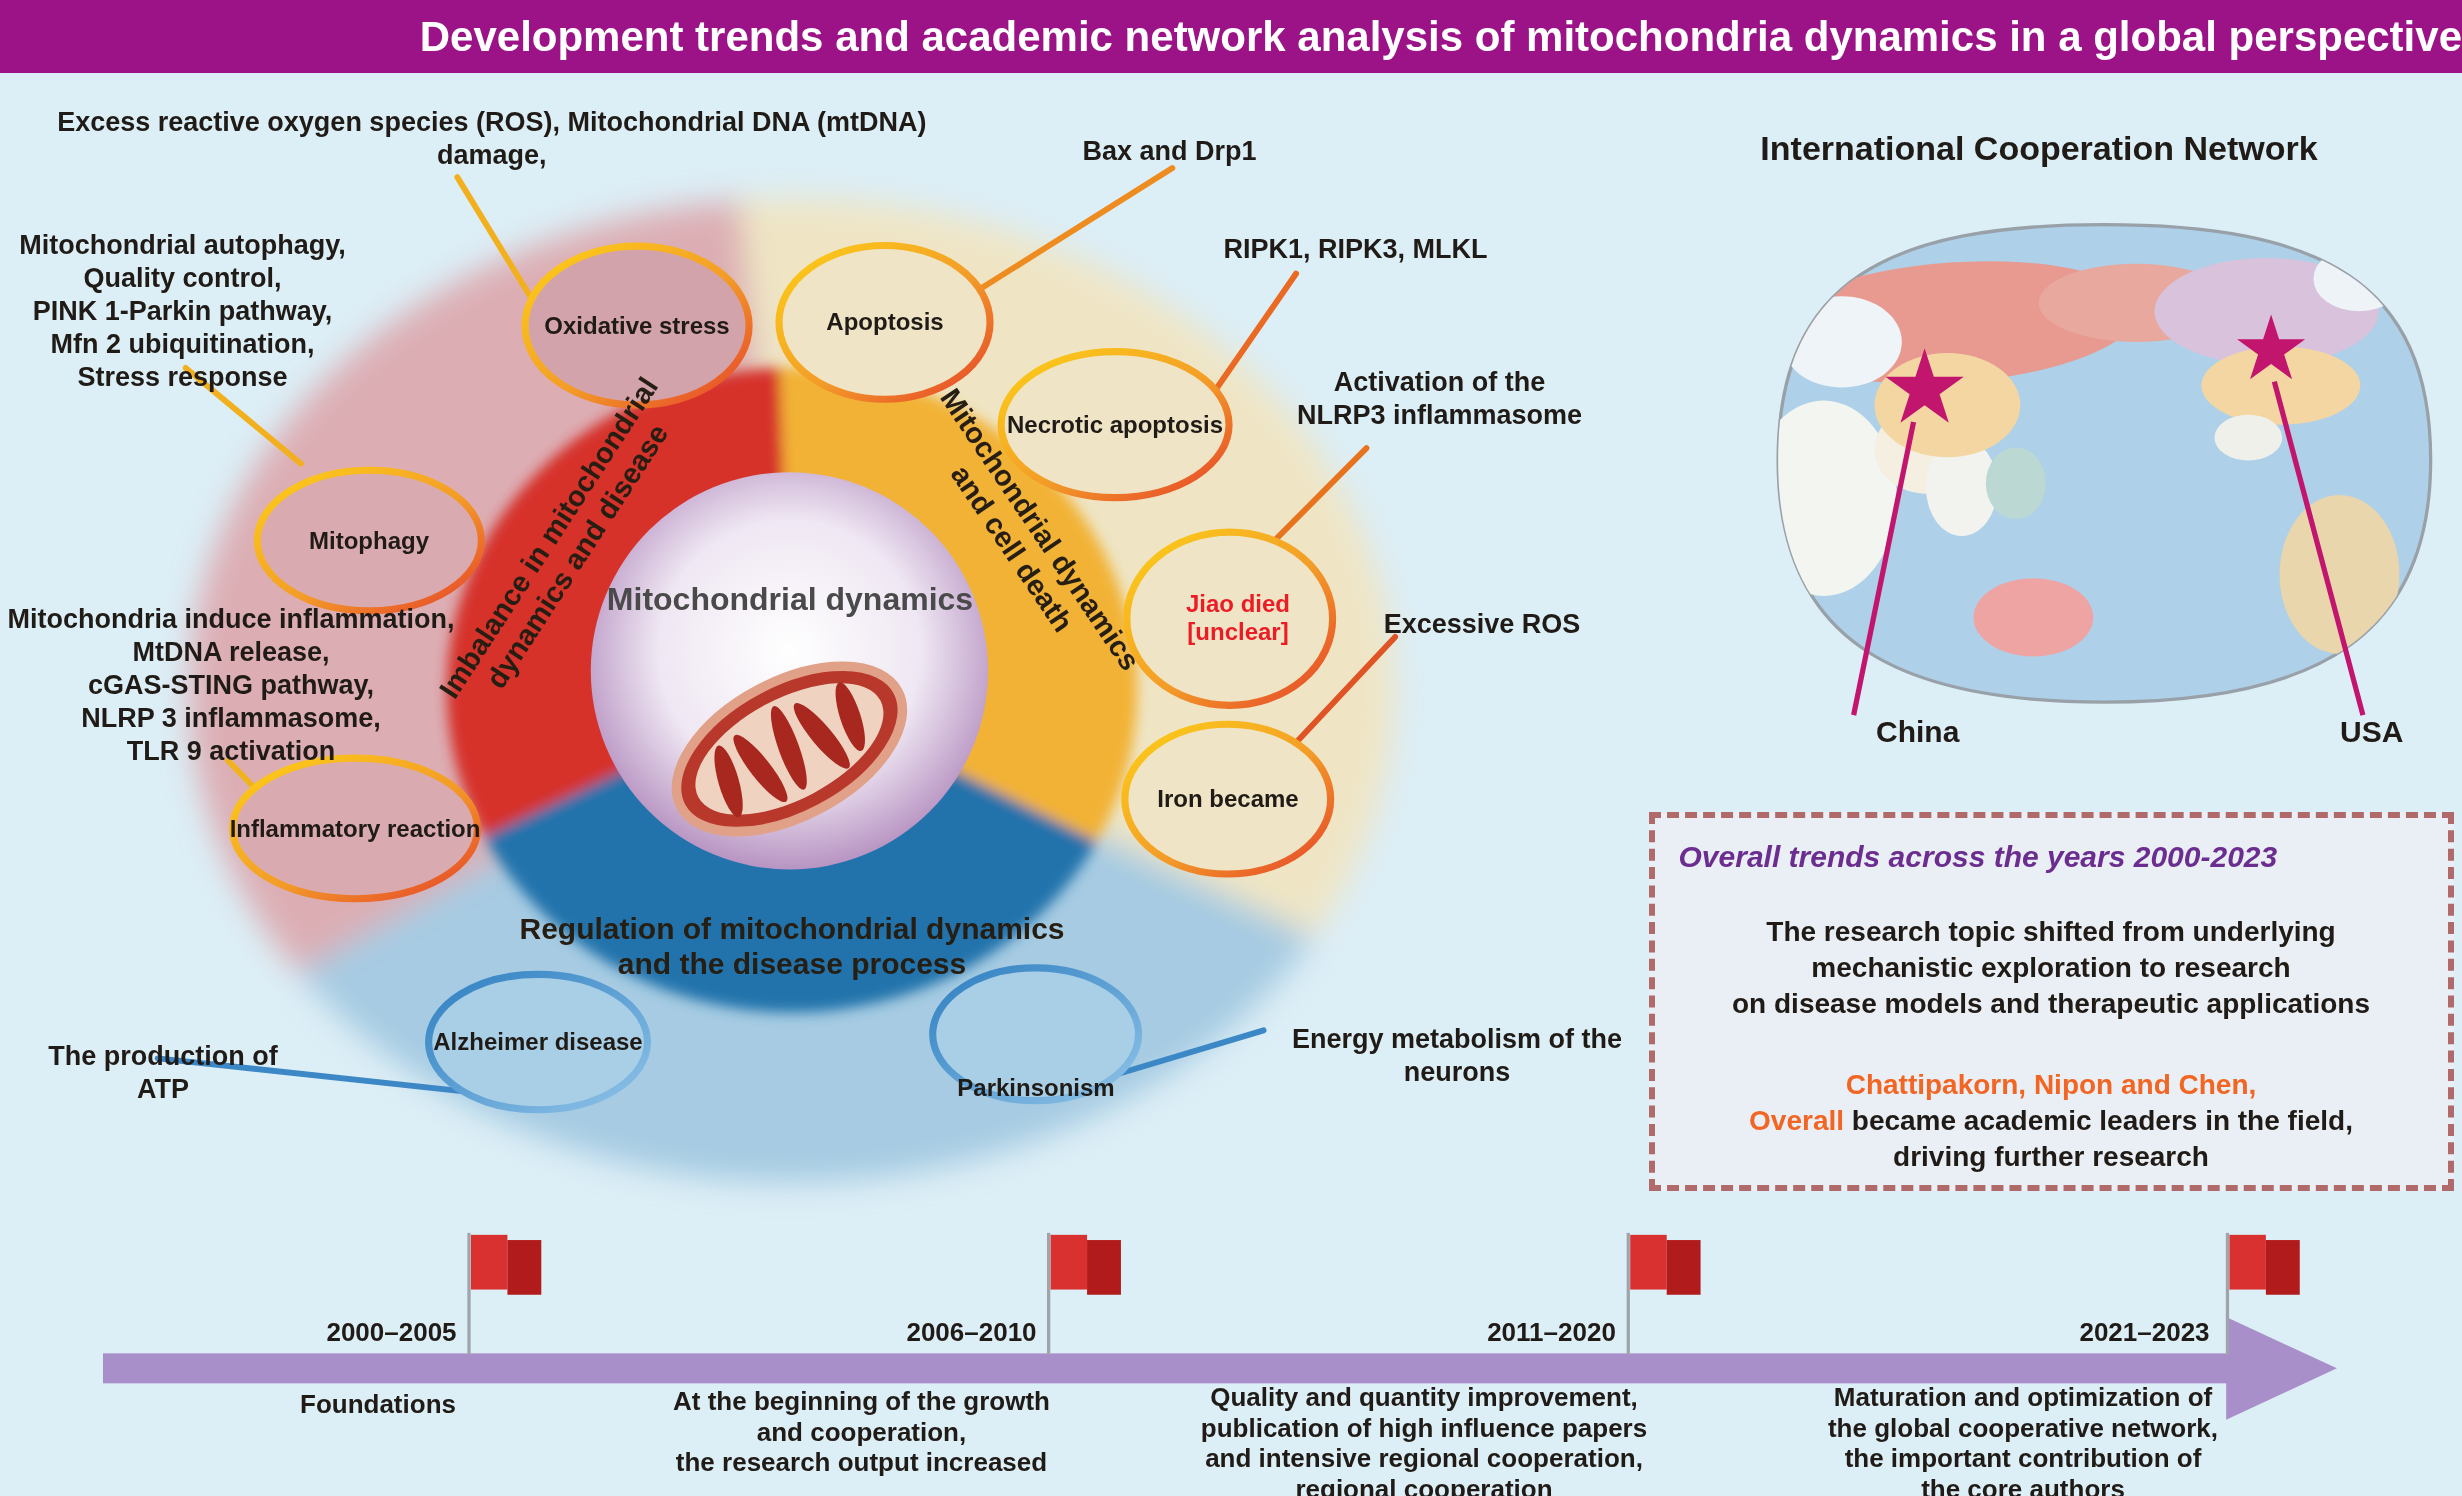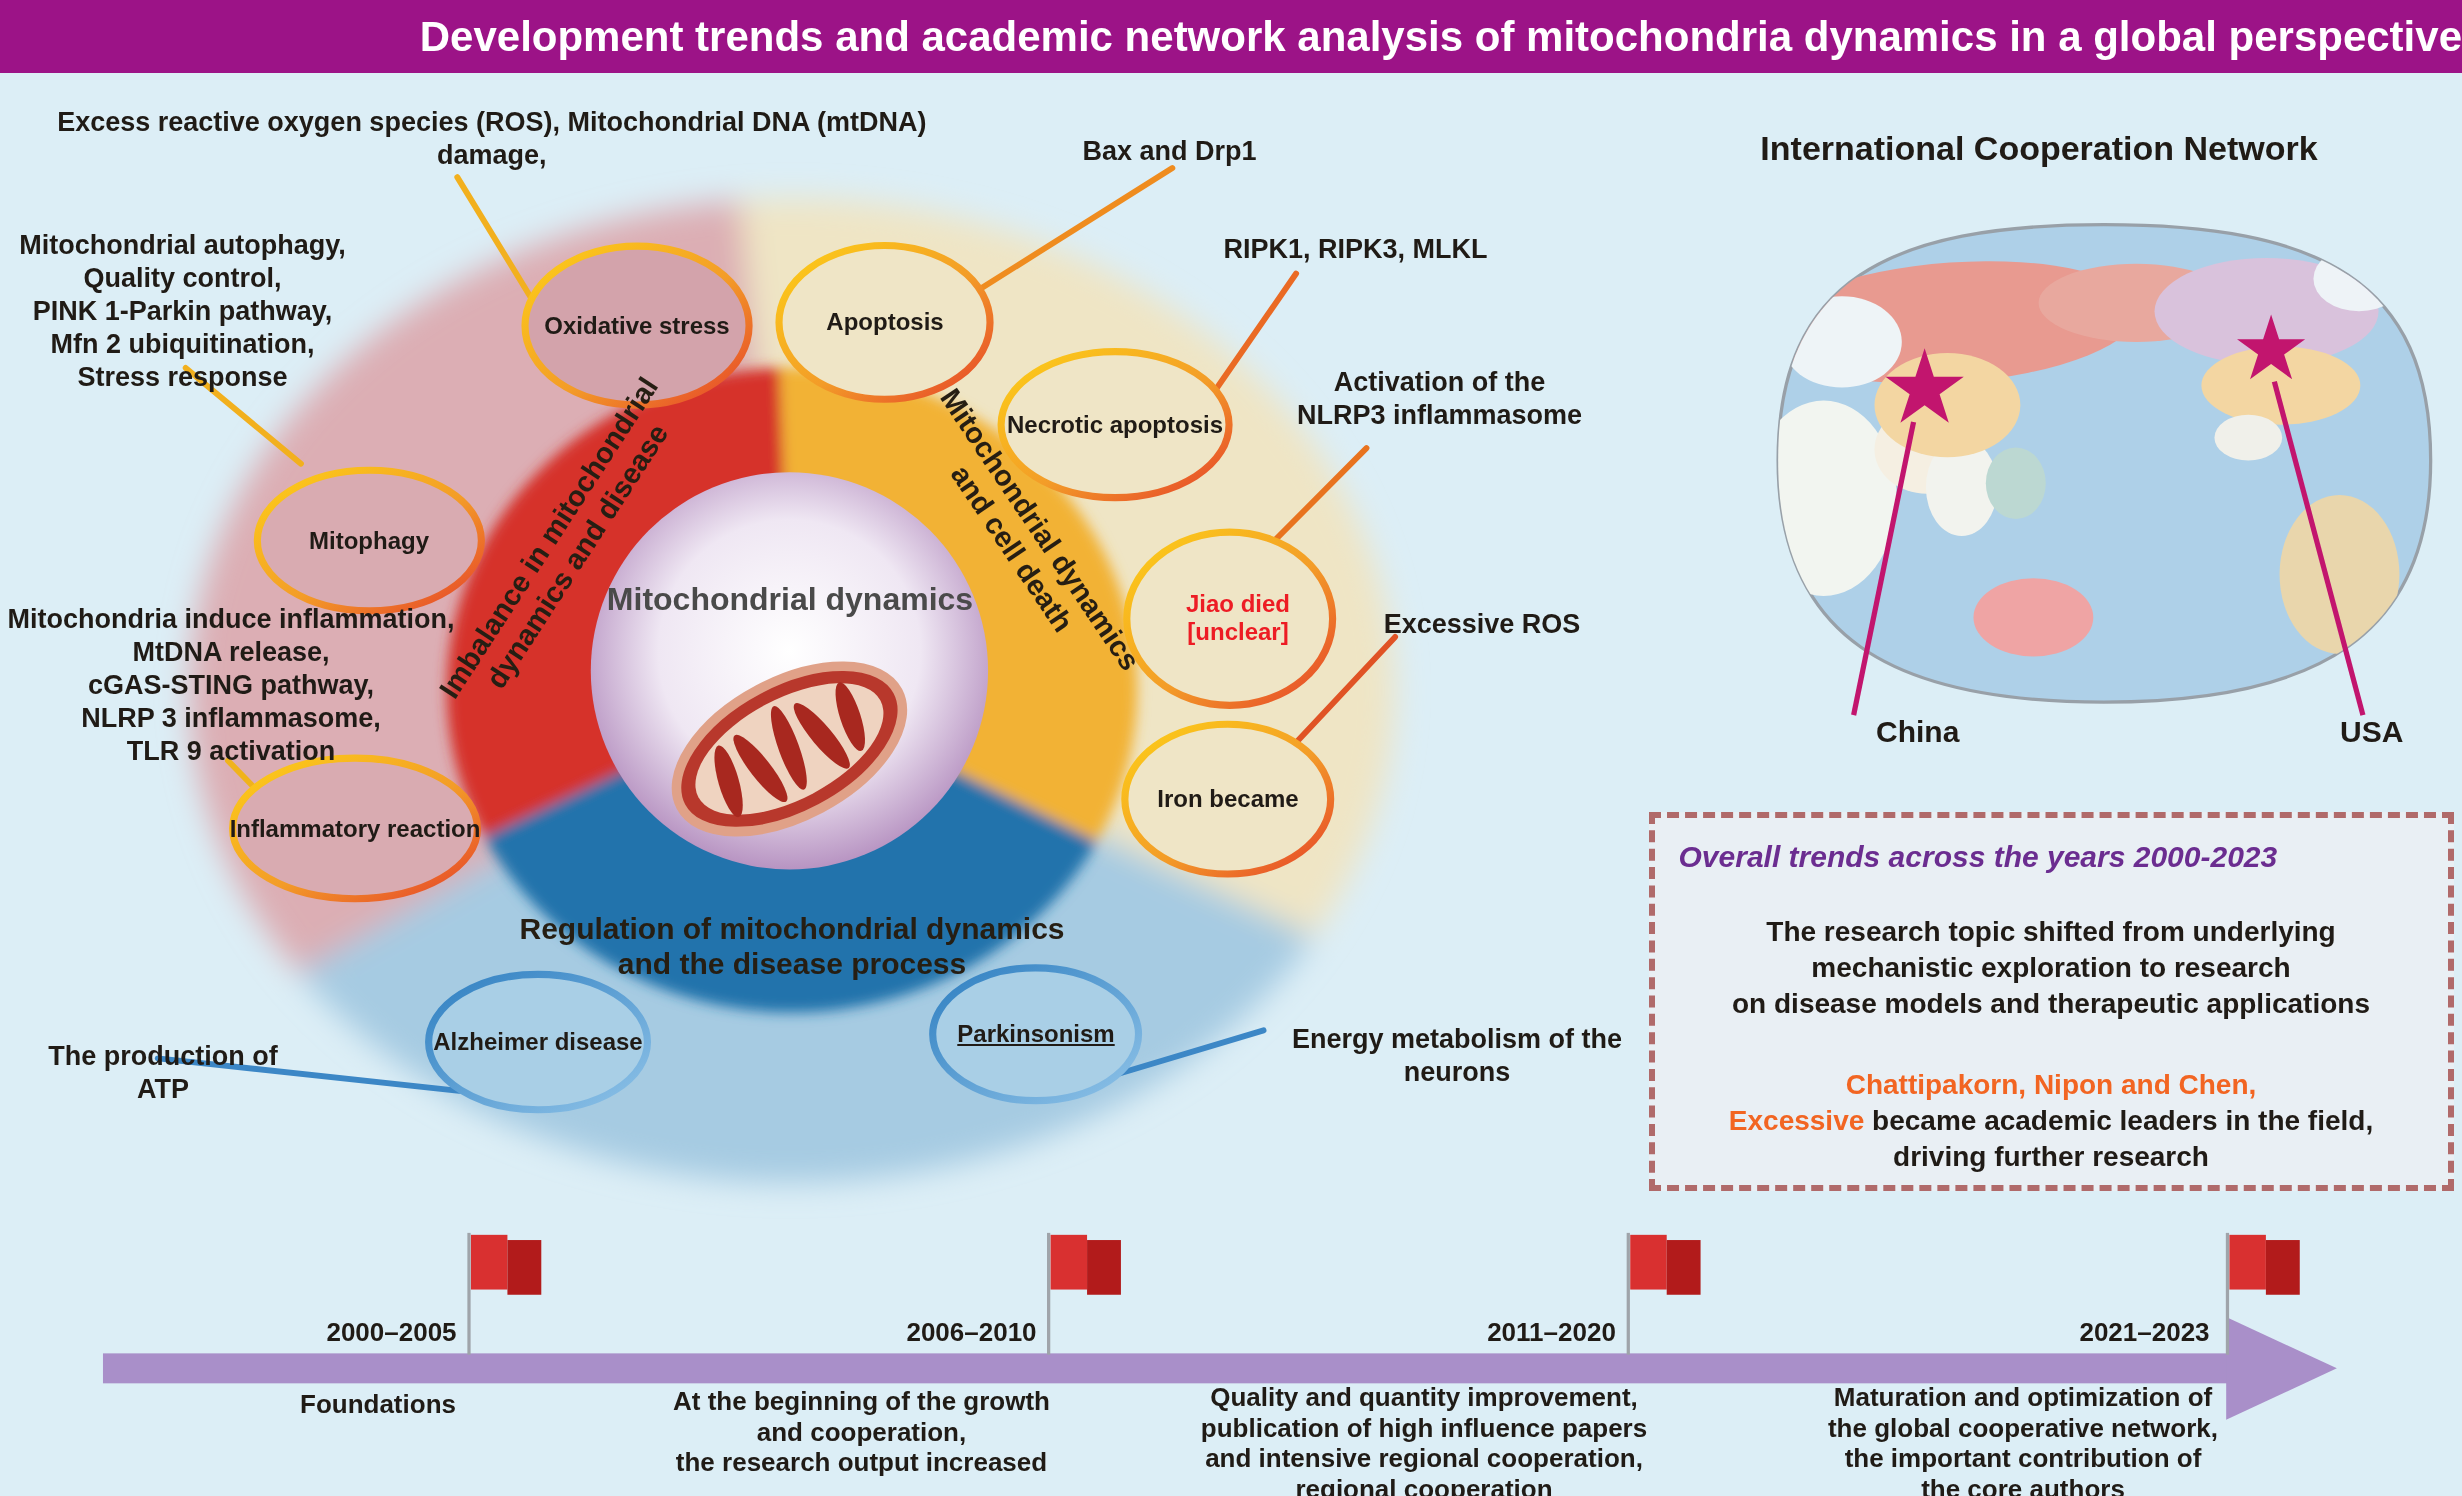--- a/index.html
+++ b/index.html
@@ -235,36 +235,36 @@
   <div class="abs t ctr node-label" style="left:885px;top:322px;">Apoptosis</div>
   <div class="abs t ctr node-label" style="left:1115px;top:425px;">Necrotic apoptosis</div>
   <div class="abs t ctr node-label" style="left:369px;top:541px;">Mitophagy</div>
   <div class="abs t ctr node-label two red-text" style="left:1230px;top:618px;width:195px;padding-left:16px;">
     <div>Jiao died</div>
     <div>[unclear]</div>
   </div>
   <div class="abs t ctr node-label" style="left:355px;top:829px;">Inflammatory reaction</div>
   <div class="abs t ctr node-label" style="left:1228px;top:799px;">Iron became</div>
   <div class="abs t ctr node-label" style="left:538px;top:1042px;">Alzheimer disease</div>
-  <div class="abs t ctr node-label" style="left:1036px;top:1034px;text-decoration:underline;">Parkinsonism</div>
+  <div class="abs t ctr node-label" style="left:1036px;top:1088px;">Parkinsonism</div>
 
   <div class="abs t map-title" style="left:1707px;top:129px;width:664px;">International Cooperation Network</div>
   <div class="abs t country" style="left:1876px;top:715px;">China</div>
   <div class="abs t country" style="left:2340px;top:715px;">USA</div>
 
   <div class="abs trend-box">
     <div class="abs trend-head">Overall trends across the years 2000-2023</div>
     <div class="abs t trend-para" style="top:96px;">
       <div>The research topic shifted from underlying</div>
       <div>mechanistic exploration to research</div>
       <div>on disease models and therapeutic applications</div>
     </div>
     <div class="abs t trend-para" style="top:249px;">
       <div class="orange">Chattipakorn, Nipon and Chen,</div>
-      <div><span class="orange">Excessive</span><span> became academic leaders in the field,</span></div>
+      <div><span class="orange">Overall</span><span> became academic leaders in the field,</span></div>
       <div>driving further research</div>
     </div>
   </div>
 
   <div class="abs t year" style="left:294px;top:1317px;">2000–2005</div>
   <div class="abs t year" style="left:874px;top:1317px;">2006–2010</div>
   <div class="abs t year" style="left:1454px;top:1317px;">2011–2020</div>
   <div class="abs t year" style="left:2047px;top:1317px;">2021–2023</div>
 
   <div class="abs t desc" style="left:215px;top:1389px;width:326px;">

